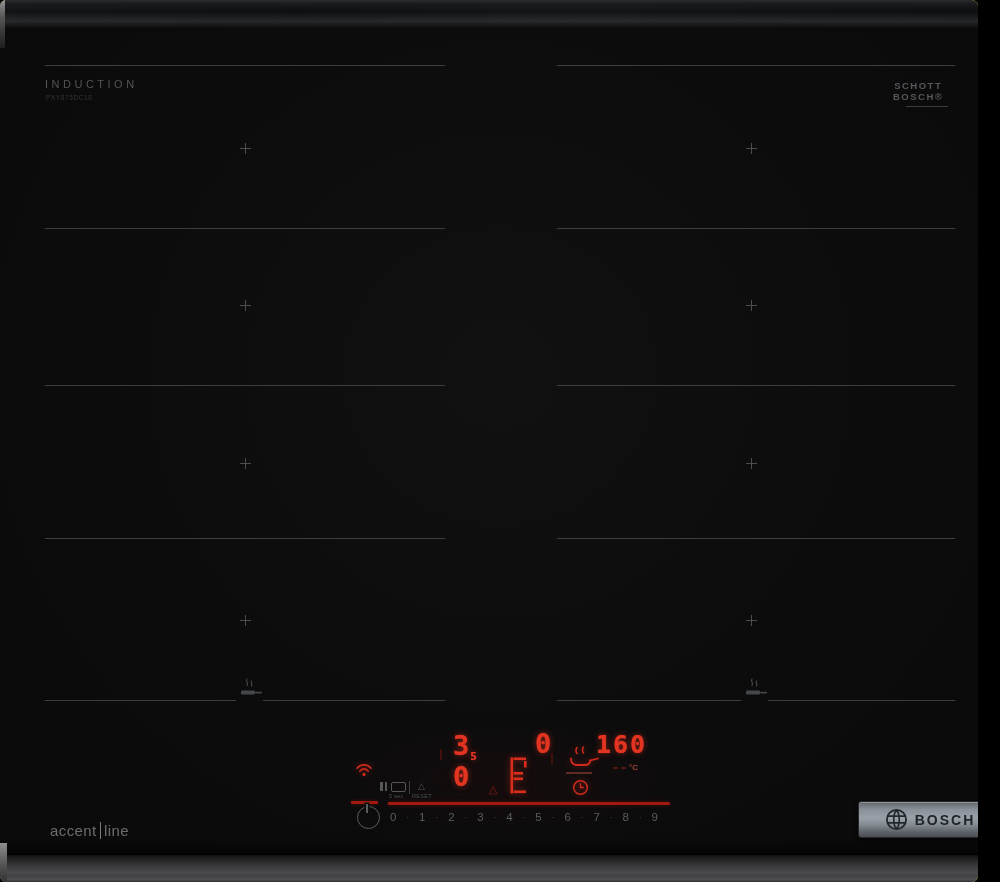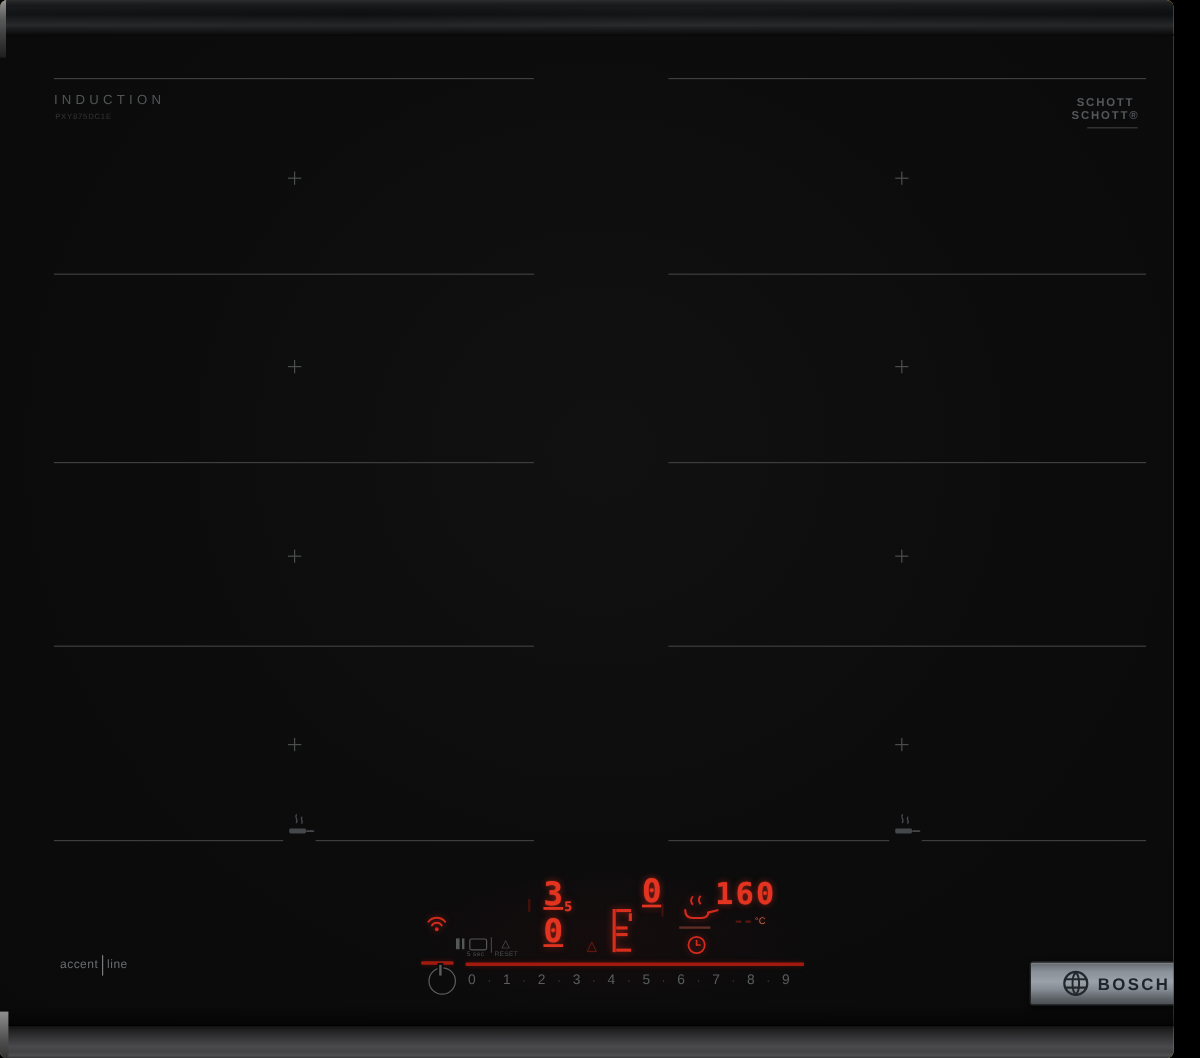--- a/index.html
+++ b/index.html
@@ -39,35 +39,35 @@
   .cross::before,.cross::after{content:"";position:absolute;background:#4b4e4f;}
   .cross::before{left:0;top:5px;width:11px;height:1px;}
   .cross::after{left:5px;top:0;width:1px;height:11px;}
 
   
   .induction{left:45px;top:78px;font-size:11px;letter-spacing:3.5px;color:#525556;}
   .model{left:46px;top:94px;font-size:6.5px;letter-spacing:.6px;color:#333536;}
   .schott{left:893px;top:80px;color:#54575b;font-size:9.5px;font-weight:bold;
           letter-spacing:1.5px;line-height:1.2;text-align:center;}
   .schott-line{left:906px;top:106px;width:42px;height:1px;background:#3a3d40;}
-  .series{left:50px;top:796px;display:flex;align-items:center;color:#6a6d6f;font-size:10px;}
+  .series{left:50px;top:822px;display:flex;align-items:center;color:#6a6d6f;font-size:15px;}
   .series .lt{font-weight:300;letter-spacing:.4px;}
   .series .bar{width:1.4px;height:17px;background:#7a7d7f;margin:0 3px;}
   .series .rt{font-weight:400;letter-spacing:.4px;}
 
   .bosch-badge{left:858px;top:801px;width:142px;height:35px;border-radius:3px;
     background:linear-gradient(180deg,#61666b 0%,#8a9198 22%,#9aa1a8 46%,#828990 66%,#5d6267 86%,#4b4f54 100%);
     border:1px solid #26292c;box-shadow:inset 0 1px 0 rgba(255,255,255,.28),0 2px 5px rgba(0,0,0,.65);
     display:flex;align-items:center;justify-content:center;gap:7px;}
   .bosch-text{font-size:14px;font-weight:800;letter-spacing:2px;color:#20252a;}
 
   
   .led{font-family:"DejaVu Sans Mono",monospace;font-weight:bold;color:#e23420;
        text-shadow:0 0 6px rgba(226,52,32,.55),0 0 1px rgba(226,52,32,.9);}
-  .led-big{font-size:27px;line-height:1;text-decoration:underline;}
+  .led-big{font-size:27px;line-height:1;}
   .led-sub{font-size:11px;vertical-align:-5px;margin-left:1px;}
   .temp{font-size:25px;letter-spacing:2px;line-height:1;}
   .temp-unit{left:629px;top:763px;font-size:8px;color:#c05a4c;
              text-shadow:0 0 3px rgba(200,60,40,.4);font-family:"Liberation Sans",sans-serif;}
   .dim-dash{height:2px;background:#58170f;border-radius:1px;}
   .dim-tick{width:2px;height:11px;background:#44100a;border-radius:2px;}
   .warn-tri{font-size:11px;color:#7e1a10;text-shadow:0 0 3px rgba(160,30,15,.4);line-height:1;}
   .redline{background:#a21a0f;border-radius:1px;box-shadow:0 0 4px rgba(180,30,15,.35);}
   .fry-underline{left:566px;top:772px;width:26px;height:1.5px;background:#5f2d26;}
   .pause-bar{width:2.5px;height:9px;background:#545758;display:inline-block;}
@@ -131,21 +131,21 @@
   <svg class="abs" style="left:743px;top:676px;" width="25" height="24" viewBox="0 0 25 24">
     <path d="M9 3 c-2 2.5 2 3.5 0 6.5 M13.5 5 c-1.5 2 1.5 2.8 0 5" stroke="#44474a" stroke-width="1.2" fill="none" stroke-linecap="round"></path>
     <rect x="3" y="14.5" width="14" height="4" rx="1.2" fill="#45484a"></rect>
     <rect x="17" y="15.8" width="7" height="1.6" rx=".8" fill="#45484a"></rect>
   </svg>
 
   <div class="abs induction">INDUCTION</div>
   <div class="abs model">PXY875DC1E</div>
   <div class="abs schott">
     <span>SCHOTT</span><br>
-    <span>SCHOTT®</span>
+    <span>BOSCH®</span>
   </div>
   <div class="abs schott-line"></div>
 
   <div class="abs series">
     <span class="lt">accent</span>
     <span class="bar"></span>
     <span class="rt">line</span>
   </div>
 
   <div class="abs bosch-badge">

